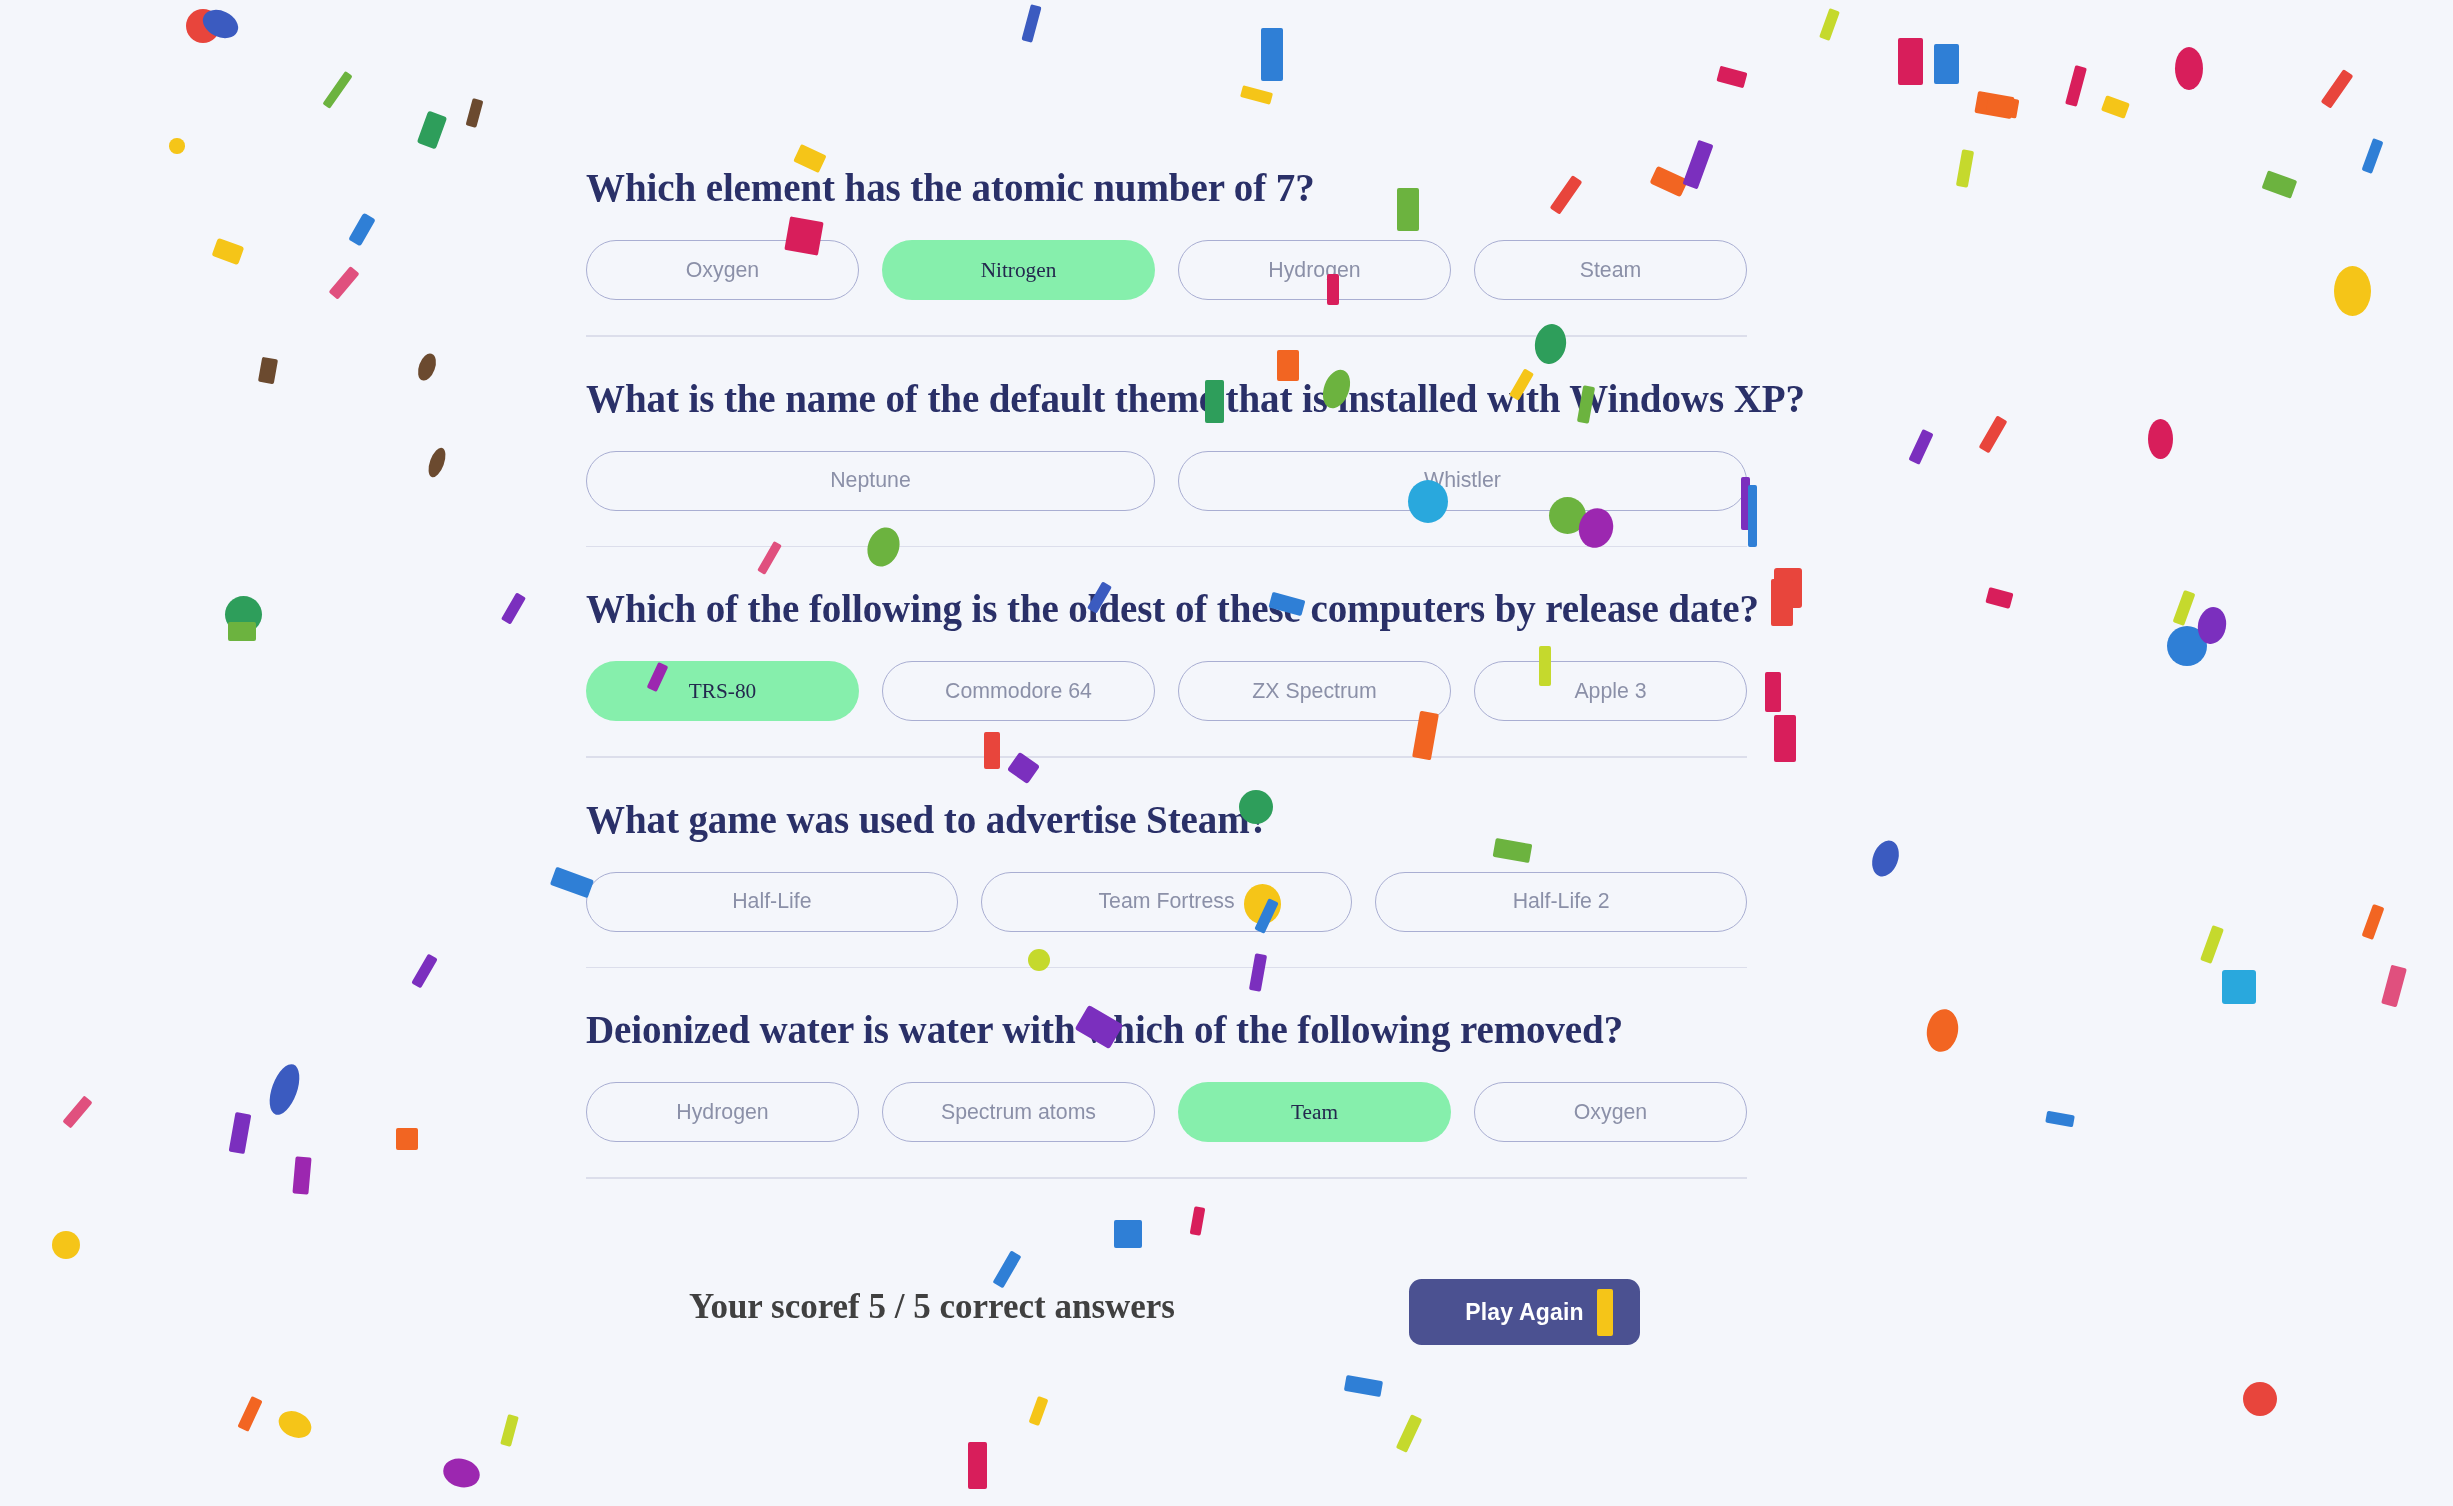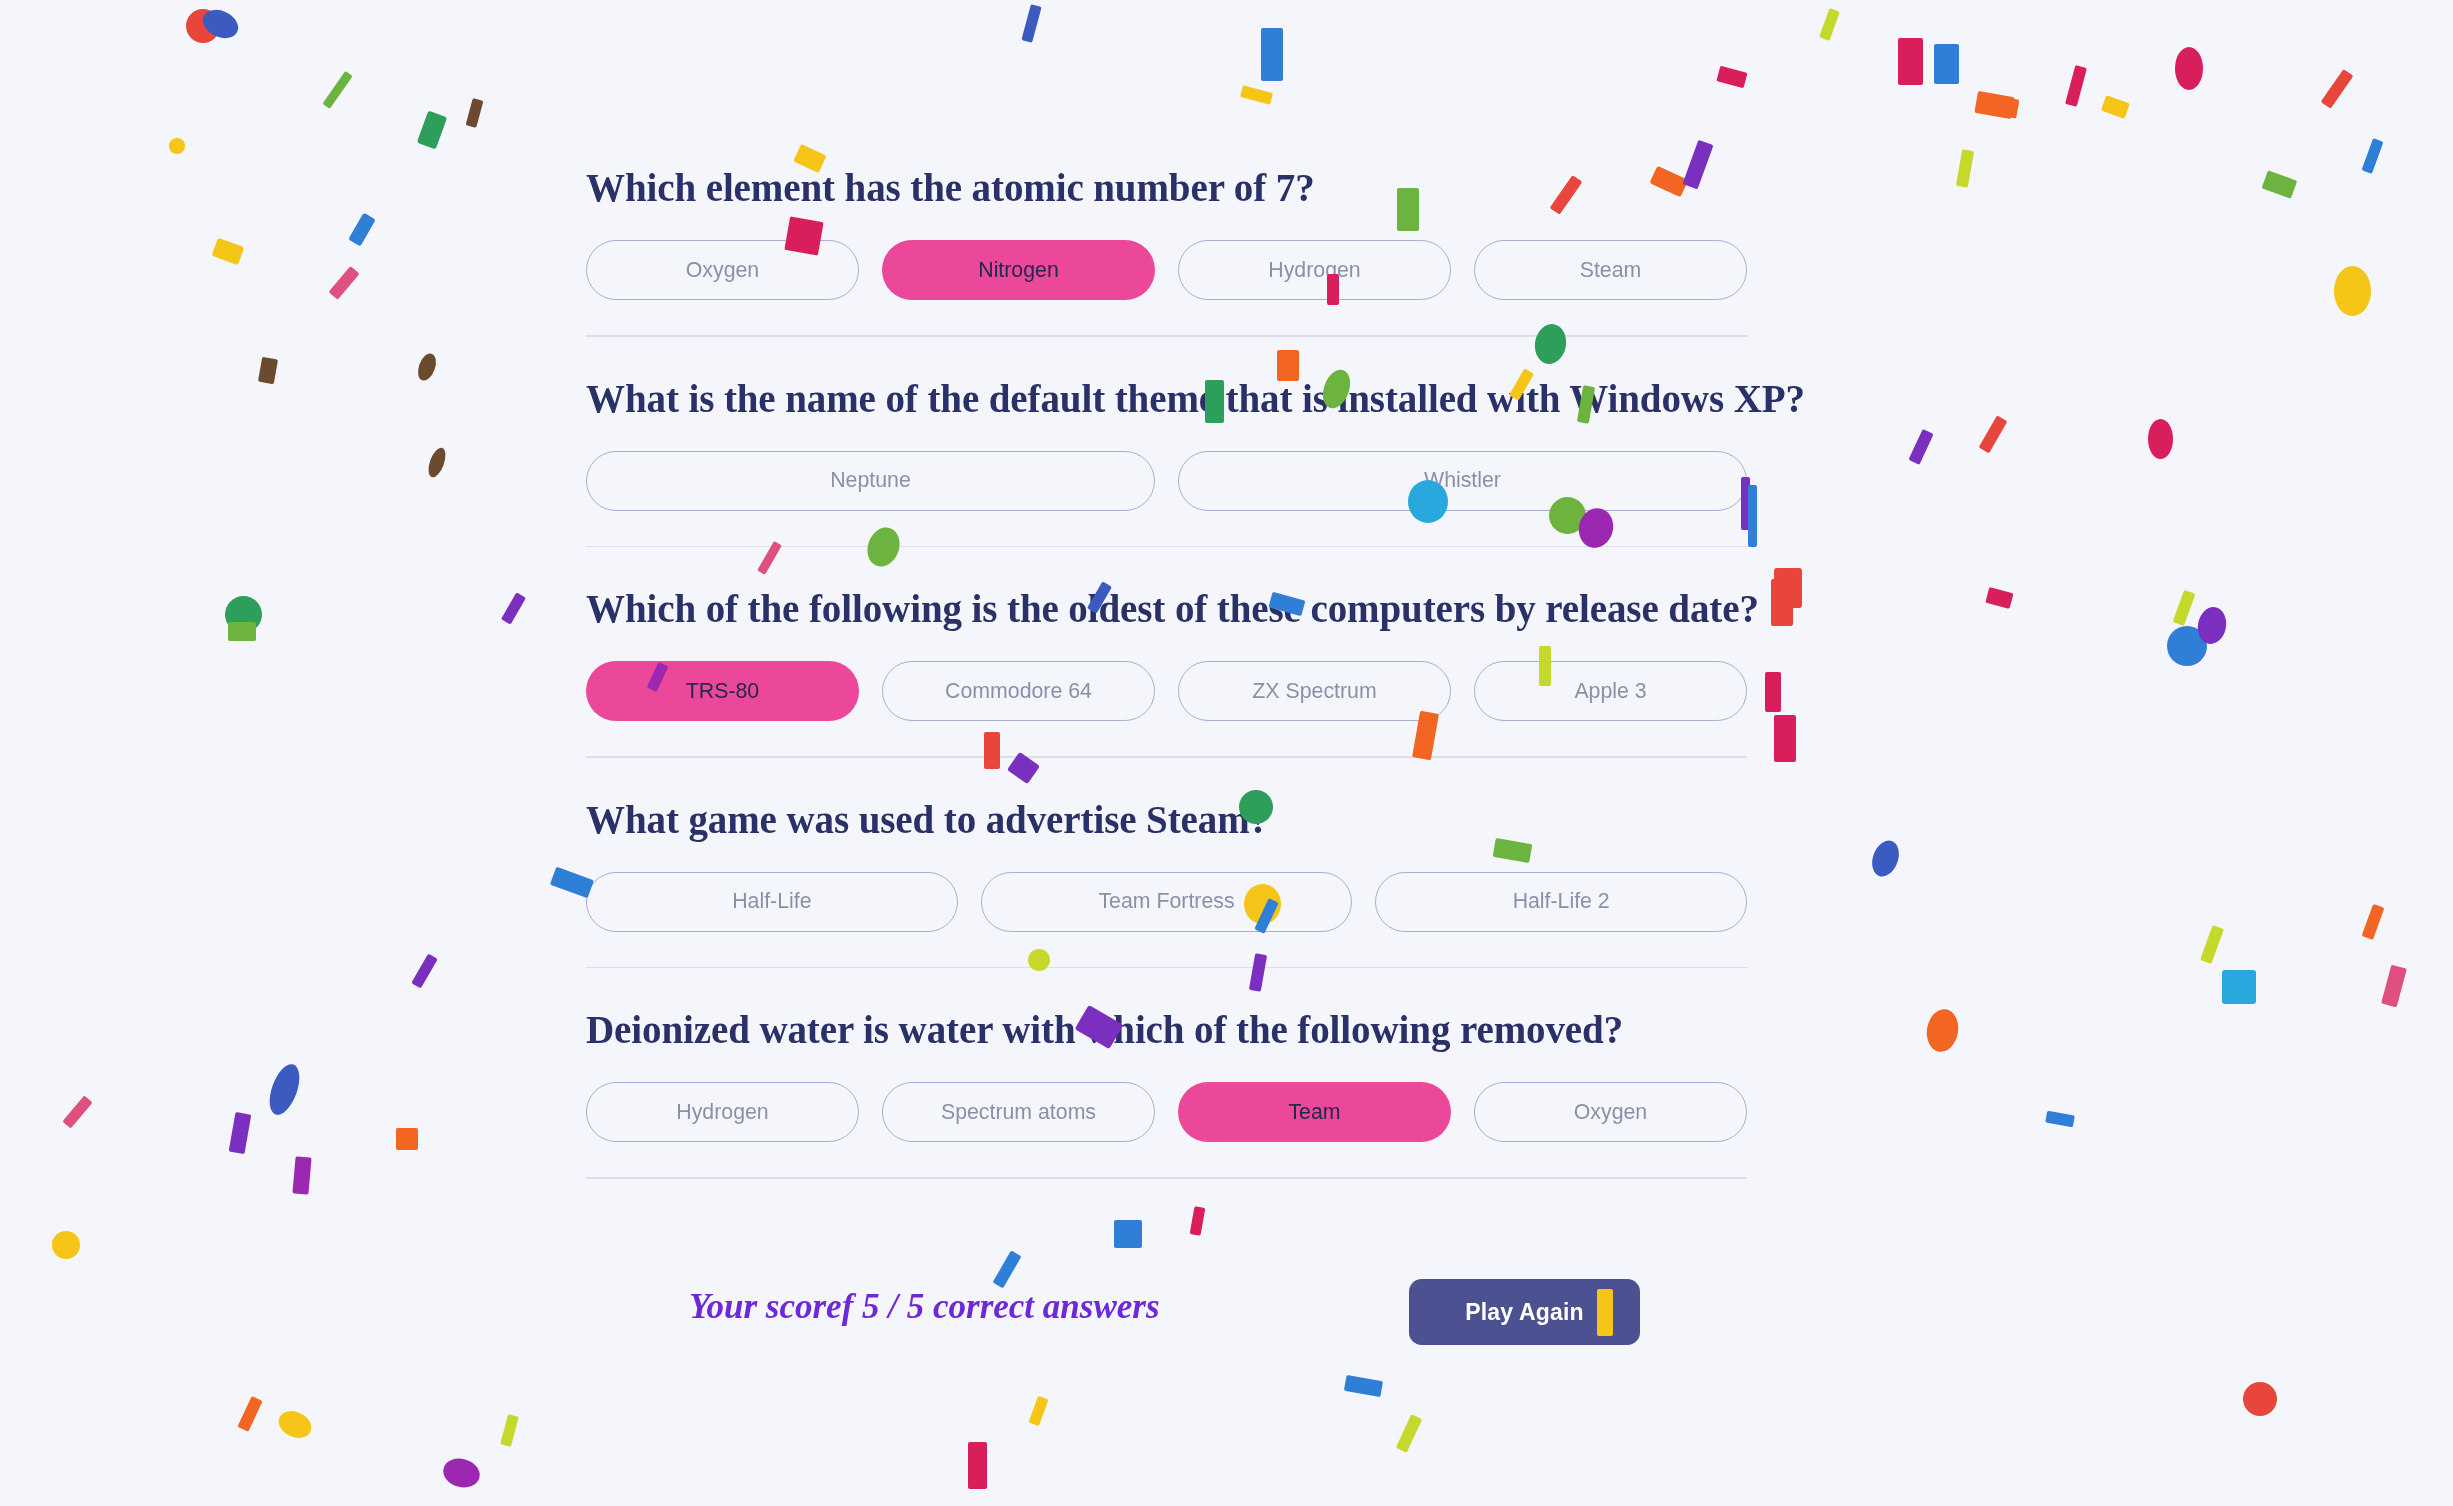--- a/index.html
+++ b/index.html
@@ -74,23 +74,24 @@
     justify-content: center;
     font-family: "Liberation Sans", sans-serif;
     font-size: 21.3px;
     color: #8b90a8;
     box-sizing: border-box;
     padding: 0 7.8px;
     white-space: nowrap;
   }
 
   .option.selected {
-    background: #ec4899;
+    background: #86efac;
     border-color: transparent;
     color: #23284e;
+    font-family: Liberation Serif, serif;
   }
 
   .divider {
     margin-top: 35px;
     height: 1.5px;
     background: #dcdeeb;
     width: 100%;
   }
 
   .block-gap {
@@ -105,23 +106,22 @@
     height: 68px;
   }
 
   .score-text {
     position: absolute;
     left: 103px;
     top: 7.8px;
     font-family: "Liberation Serif", "DejaVu Serif", serif;
     font-weight: bold;
     font-size: 35px;
-    color: #6d28d9;
+    color: #404040;
     white-space: nowrap;
-    font-style: italic;
   }
 
   .play-again-btn {
     position: absolute;
     left: 823px;
     top: 0px;
     width: 231px;
     height: 66px;
     border: none;
     border-radius: 12.6px;

